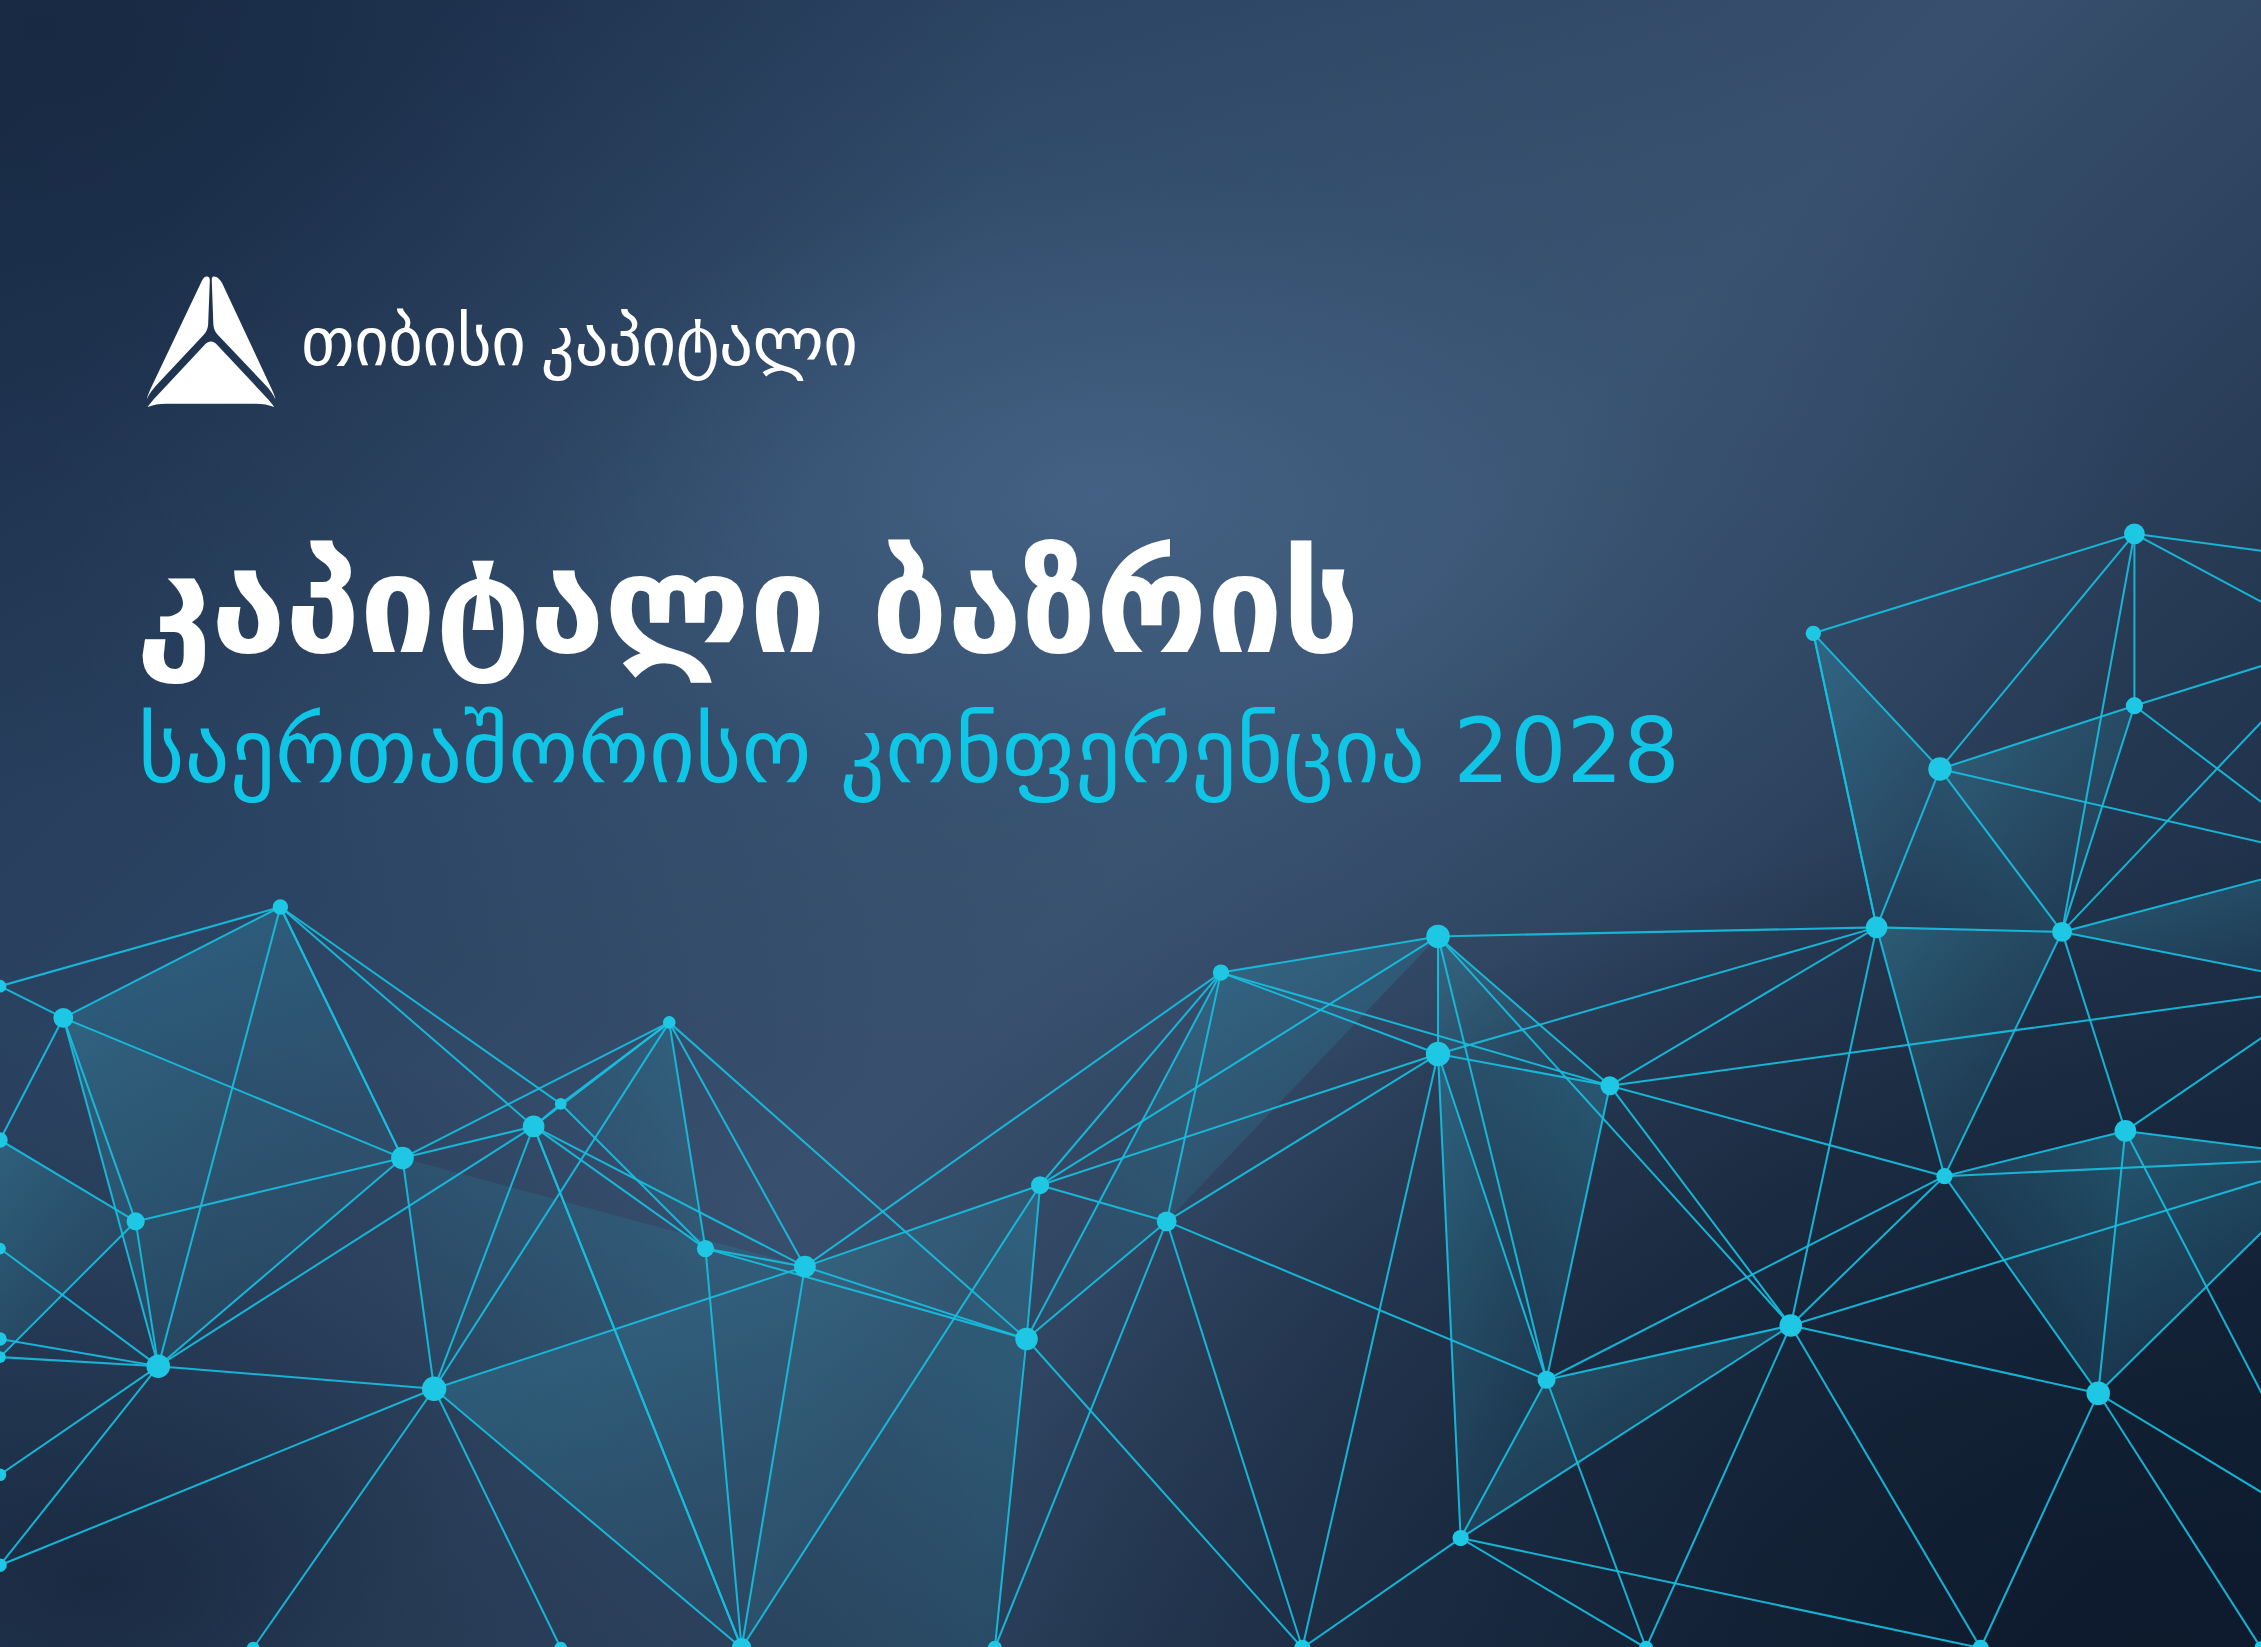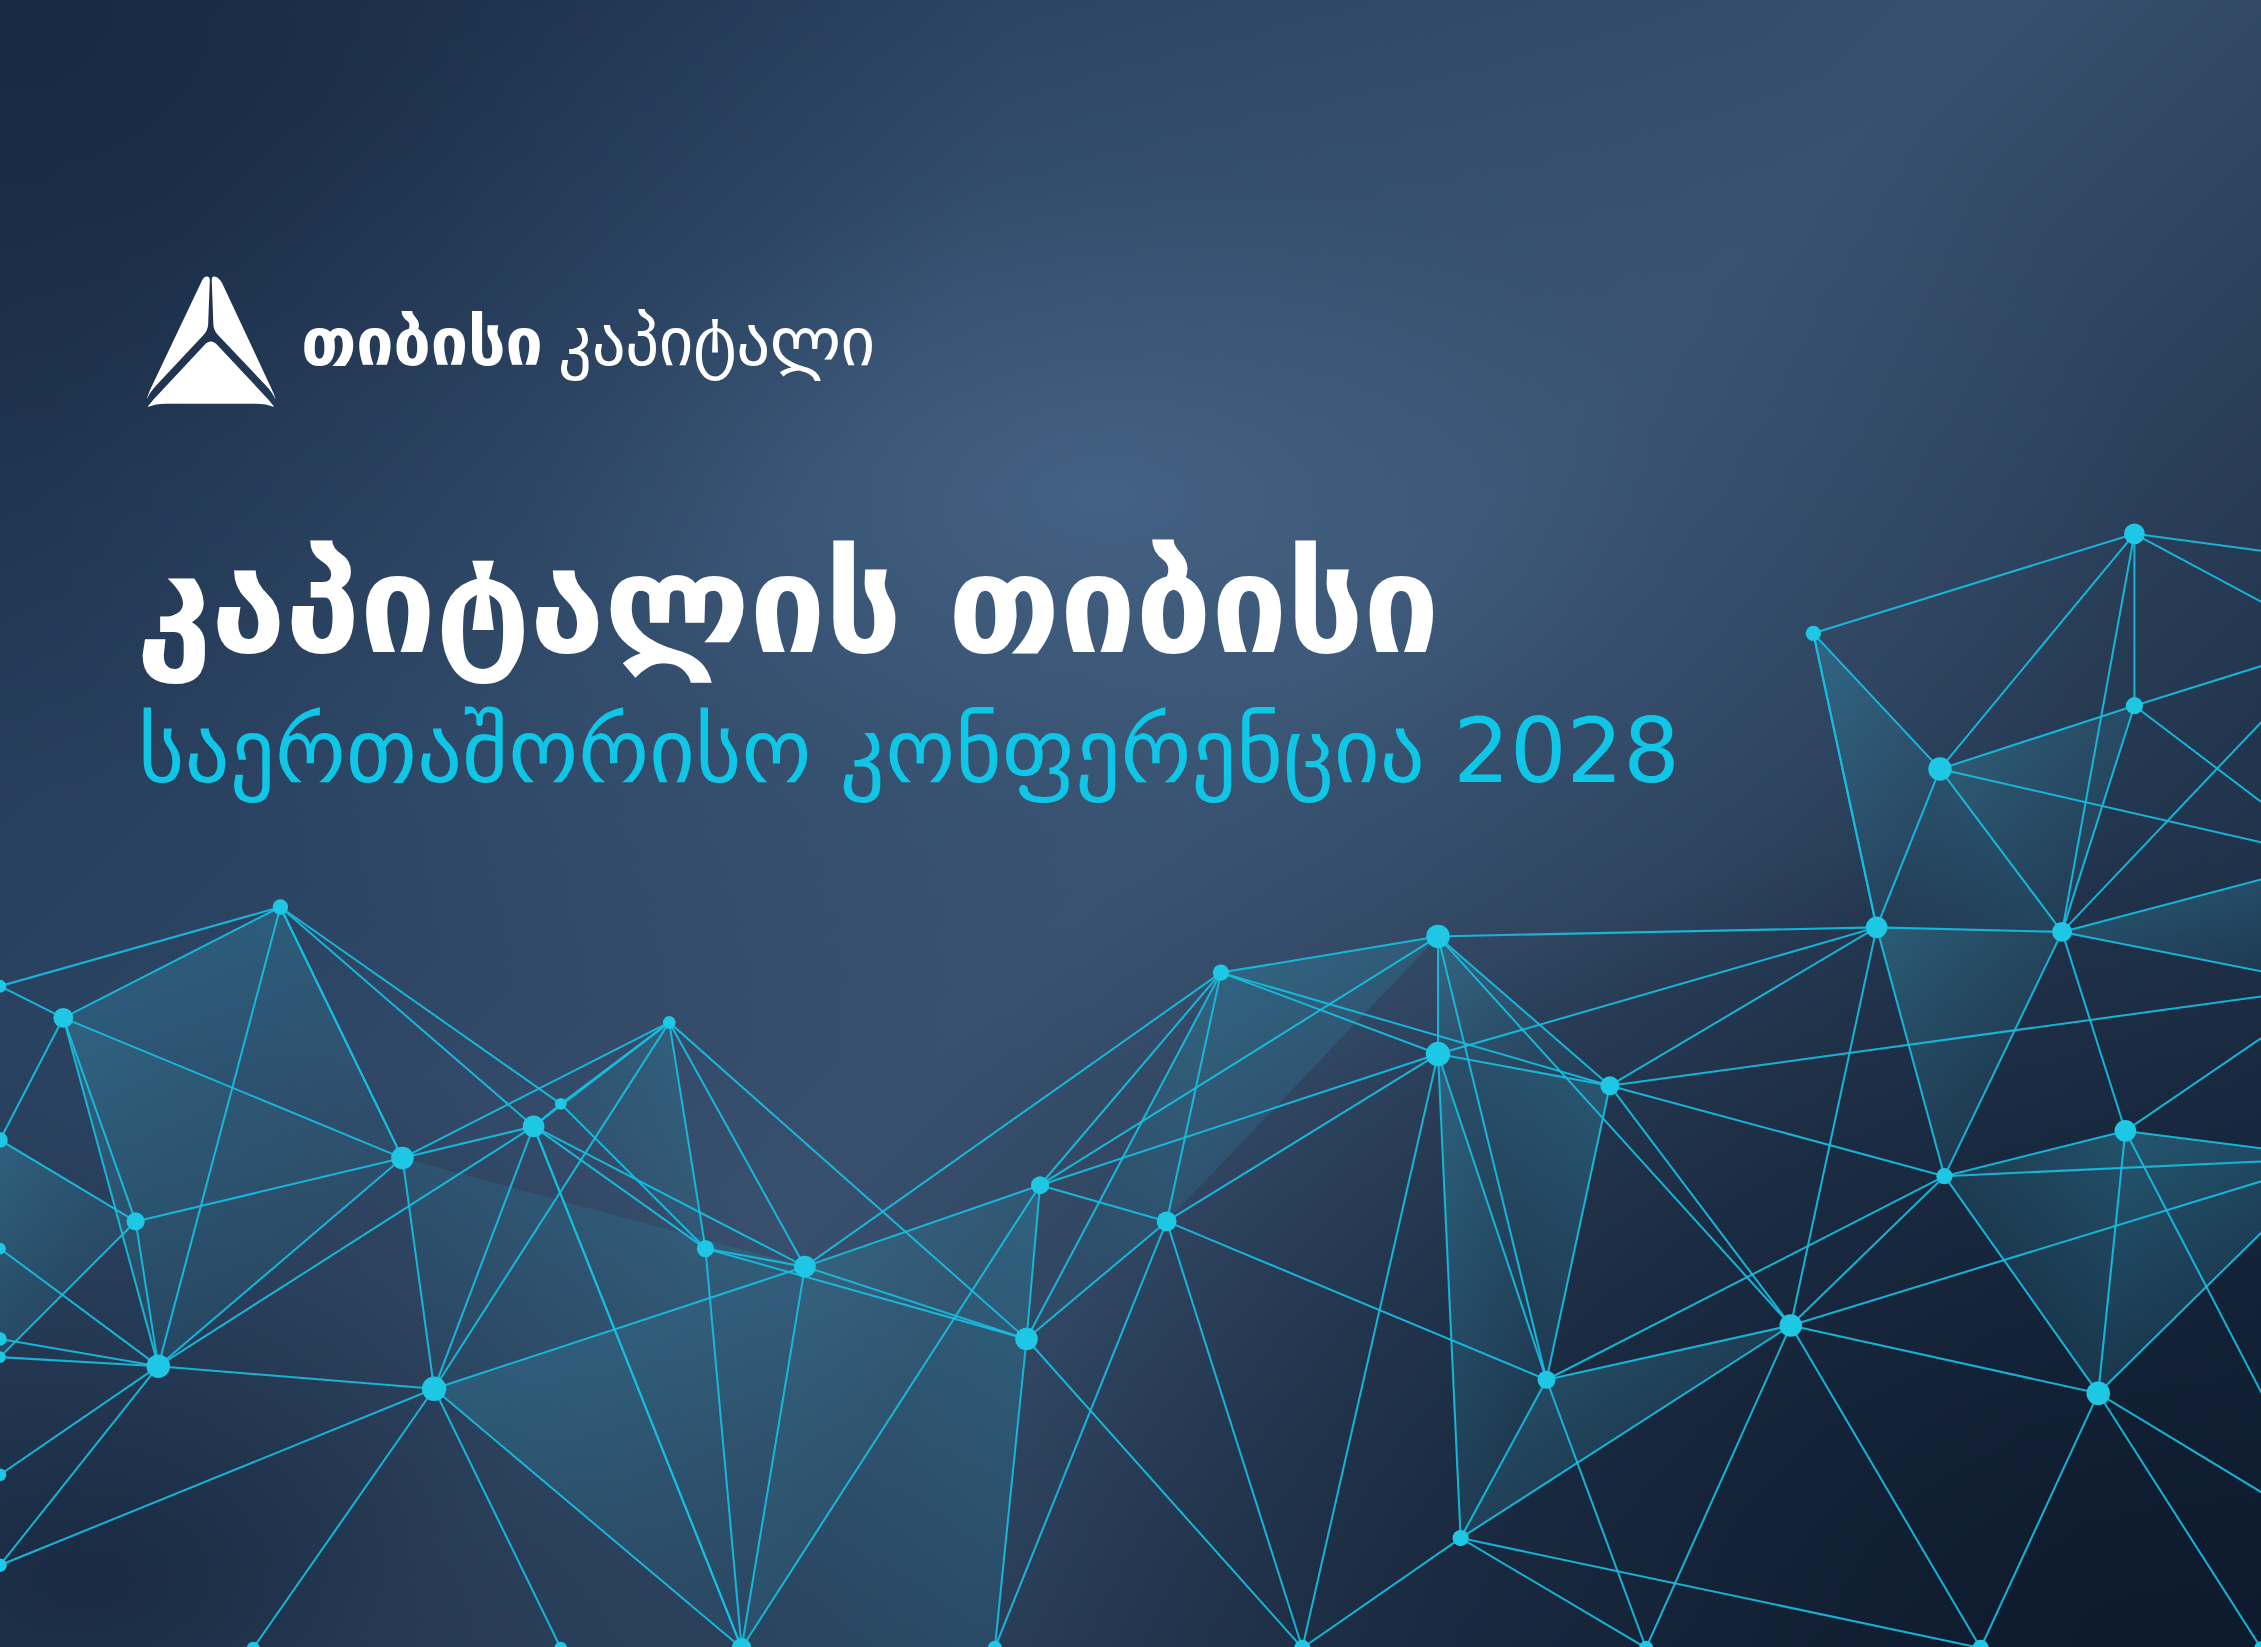--- a/index.html
+++ b/index.html
@@ -59,21 +59,21 @@
     white-space:nowrap;
     color:#ffffff;
     font-size:67px;
     line-height:1;
     letter-spacing:-0.5px;
     display:flex;
     align-items:baseline;
     gap:15.4px;
     padding-bottom:2.7px;
   }
-  .logo-word .lw-bold{ font-weight:700;text-align:center; }
+  .logo-word .lw-bold{ font-weight:400;text-align:center; }
   .logo-word .lw-light{ font-weight:400; }
 
   .headline{
     position:absolute;
     left:136px; top:536px;
     width:1899px;
     color:#ffffff;
     font-size:136px;
     font-weight:700;
     line-height:1.02;
@@ -347,19 +347,19 @@
         <path d="M52.0 2.4 C54.6 2.2 56.8 4.4 58.6 7.6 L96.2 88.0 C97.8 91.3 99.1 94.5 99.6 97.0 C97.9 93.2 95.4 89.7 92.2 86.3 L55.0 47.0 C53.0 44.8 52.0 42.4 51.8 39.4 L50.6 6.0 C50.5 3.8 51.0 2.5 52.0 2.4 Z" fill="#ffffff"></path>
 
         <path d="M49.9 52.5 C51.7 52.5 53.3 53.5 55.0 55.3 L92.4 95.3 C95.0 98.0 97.2 100.6 98.6 102.9 C94.5 101.2 89.8 100.3 84.4 100.3 L15.4 100.3 C10.0 100.3 5.3 101.2 1.2 102.9 C2.7 100.6 4.9 98.0 7.4 95.3 L44.8 55.3 C46.5 53.5 48.1 52.5 49.9 52.5 Z" fill="#ffffff"></path>
       </svg>
       <div class="logo-word">
         <span class="lw-bold">თიბისი</span>
         <span class="lw-light">კაპიტალი</span>
       </div>
     </div>
 
-    <div class="headline">კაპიტალის თიბისი</div>
+    <div class="headline">კაპიტალი ბაზრის</div>
 
     <div class="subheadline">საერთაშორისო კონფერენცია 2028</div>
 
   </div>
 </div>
 
 
 </body></html>

